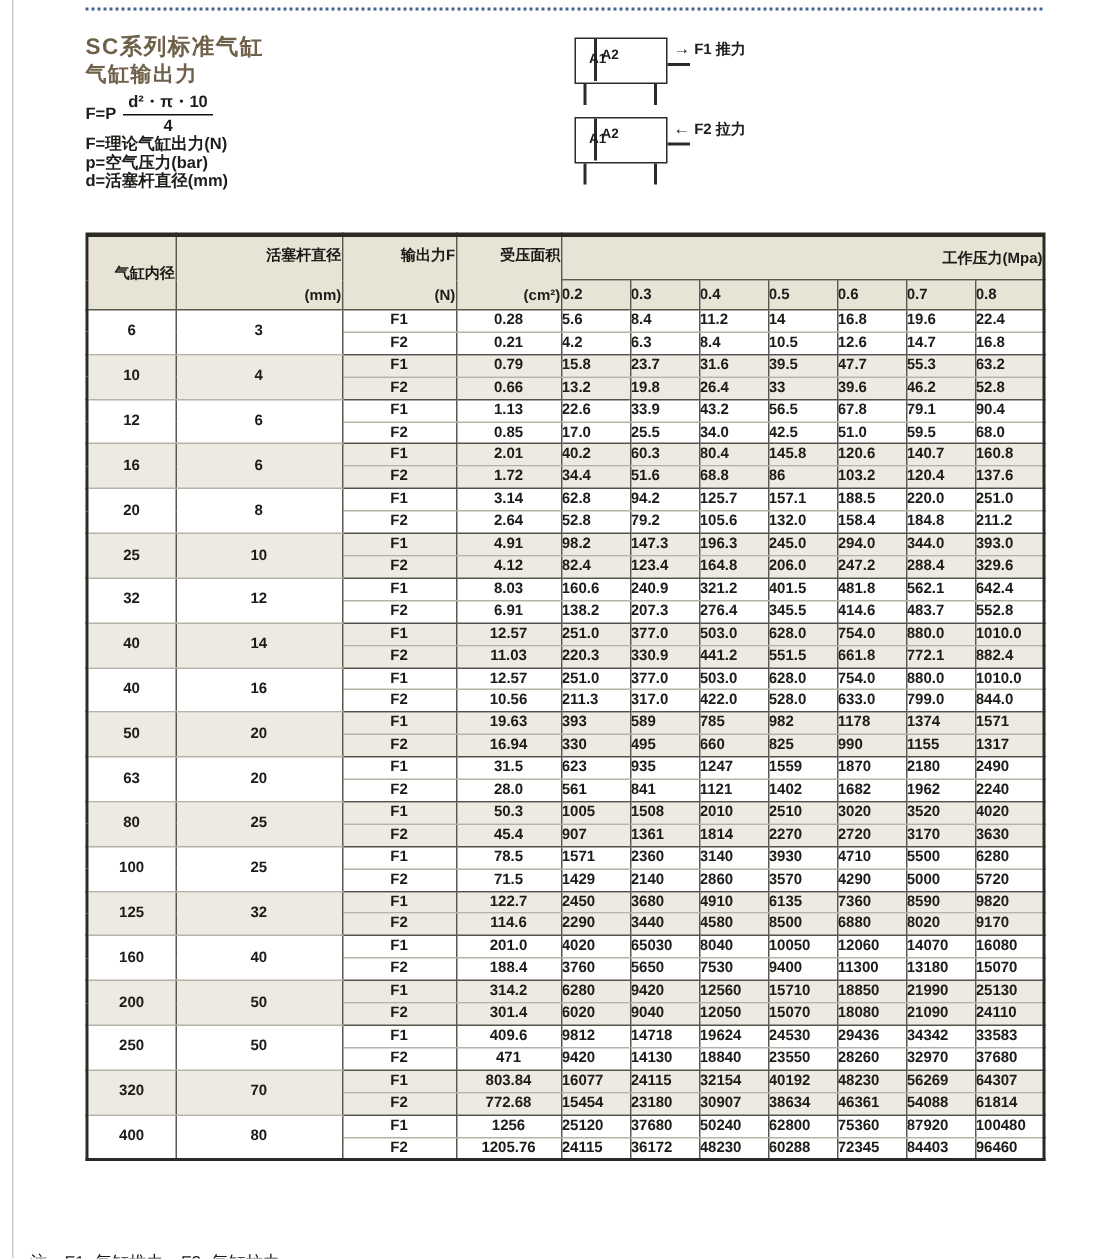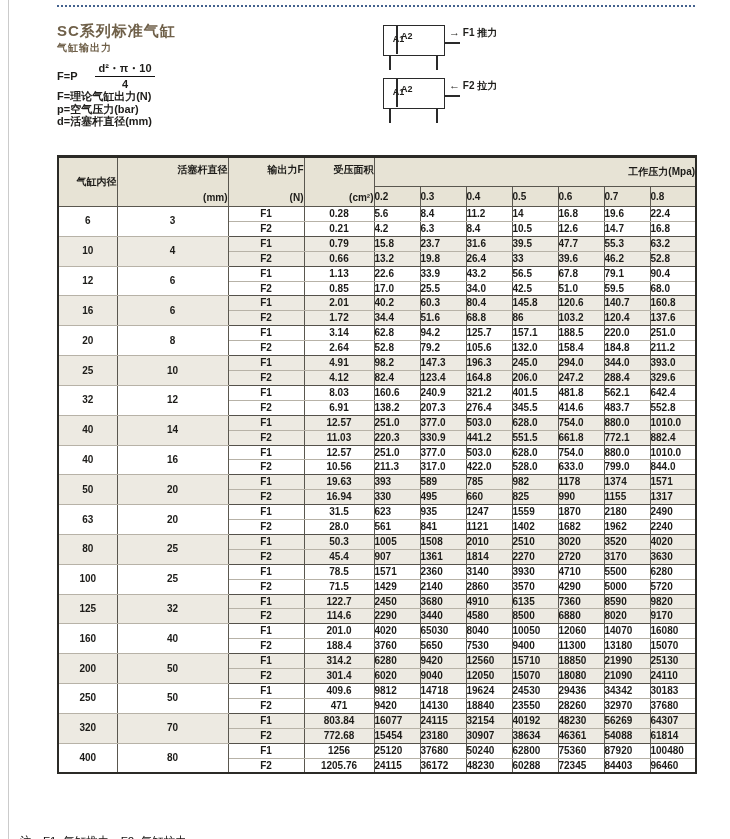--- a/index.html
+++ b/index.html
@@ -5,22 +5,22 @@
   html,body{margin:0;padding:0;}
   body{
     width:730px;height:839px;background:#ffffff;position:relative;overflow:hidden;
     font-family:"Liberation Sans","DejaVu Sans",sans-serif;color:#1e1d1a;
   }
   .edge-line{position:absolute;left:8px;top:0;width:1px;height:100%;background:#cbcbcb;}
   .dotted-top{position:absolute;left:57px;top:5px;width:638px;border-top:2px dotted var(--dotted-color,#44628e);}
 
   
   .title1{position:absolute;left:57px;top:22px;font-size:15px;font-weight:bold;color:var(--title-color,#6f6049);letter-spacing:1px;}
-  .title2{position:absolute;left:57px;top:41px;font-size:10px;font-weight:bold;color:var(--title-color,#6f6049);letter-spacing:1px;}
-  .formula{position:absolute;left:57px;top:62px;font-size:11px;font-weight:bold;display:flex;align-items:center;gap:18px;}
+  .title2{position:absolute;left:57px;top:41px;font-size:14px;font-weight:bold;color:var(--title-color,#6f6049);letter-spacing:1px;}
+  .formula{position:absolute;left:57px;top:62px;font-size:11px;font-weight:bold;display:flex;align-items:center;gap:5px;}
   .frac{display:inline-block;text-align:center;line-height:1.15;}
   .frac .num{border-bottom:1.5px solid #111;padding:0 3px 1px 3px;}
   .frac .den{padding-top:1px;}
   .defs{position:absolute;left:57px;top:90px;font-size:11px;font-weight:bold;line-height:12.5px;}
 
   
   .cyl{position:absolute;width:200px;height:55px;}
   .cyl-box{position:absolute;left:0;top:0;width:62px;height:31px;border:1.5px solid #2a2a2a;box-sizing:border-box;background:#fff;}
   .cyl-divider{position:absolute;left:12px;top:0;width:1.5px;height:28px;background:#2a2a2a;}
   .cyl-rod{position:absolute;left:13px;top:17px;width:64px;height:1.5px;background:#2a2a2a;}
@@ -544,21 +544,21 @@
         <td class="c-bore" rowspan="2">250</td>
         <td class="c-rod" rowspan="2">50</td>
         <td class="c-flabel">F1</td>
         <td class="c-area">409.6</td>
         <td class="c-val">9812</td>
         <td class="c-val">14718</td>
         <td class="c-val">19624</td>
         <td class="c-val">24530</td>
         <td class="c-val">29436</td>
         <td class="c-val">34342</td>
-        <td class="c-val">30183</td>
+        <td class="c-val">33583</td>
       </tr>
       <tr class="row-f2">
         <td class="c-flabel">F2</td>
         <td class="c-area">471</td>
         <td class="c-val">9420</td>
         <td class="c-val">14130</td>
         <td class="c-val">18840</td>
         <td class="c-val">23550</td>
         <td class="c-val">28260</td>
         <td class="c-val">32970</td>

